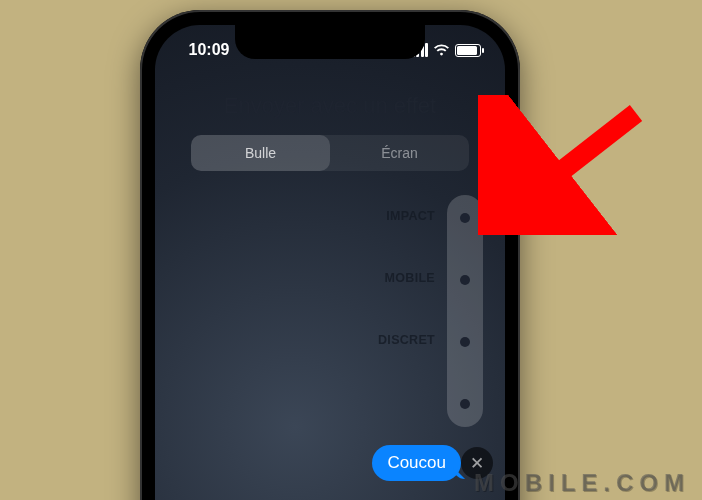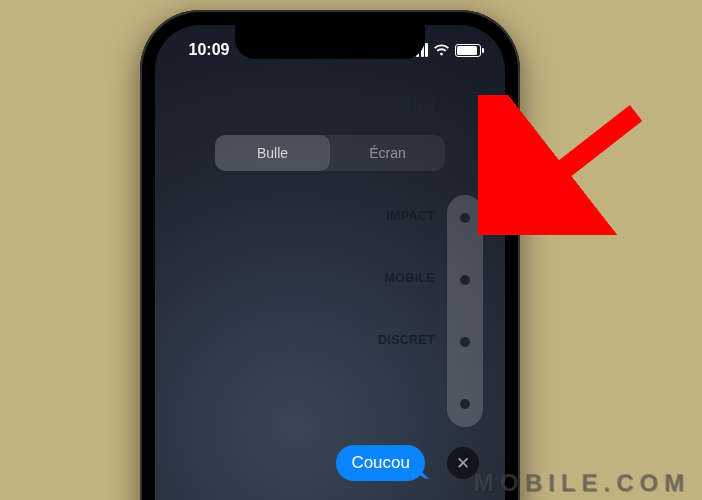--- a/index.html
+++ b/index.html
@@ -104,21 +104,21 @@
     text-align: center;
     color: rgba(30,36,48,0.85);
     font-size: 22px;
     font-weight: 400;
   }
   .segmented {
     position: absolute;
     top: 110px;
     left: 50%;
     transform: translateX(-50%);
-    width: 230px;
+    width: 278px;
     height: 36px;
     background: rgba(255,255,255,0.07);
     border-radius: 10px;
     display: flex;
   }
   .seg-item {
     flex: 1;
     display: flex;
     align-items: center;
     justify-content: center;
@@ -153,24 +153,24 @@
     font-size: 12.5px;
     font-weight: 700;
     letter-spacing: 0.3px;
     color: rgba(20,26,36,0.8);
     text-align: right;
     white-space: nowrap;
   }
   .message-area {
     position: absolute;
     top: 420px;
-    right: 26px;
-    display: flex;
-    align-items: center;
-    gap: 22px;
+    right: 12px;
+    display: flex;
+    align-items: center;
+    gap: 0;
   }
   .bubble {
     background: #0a84ff;
     color: #fff;
     padding: 8px 15px;
     border-radius: 20px;
     font-size: 17px;
     position: relative;
   }
   .bubble::after {

